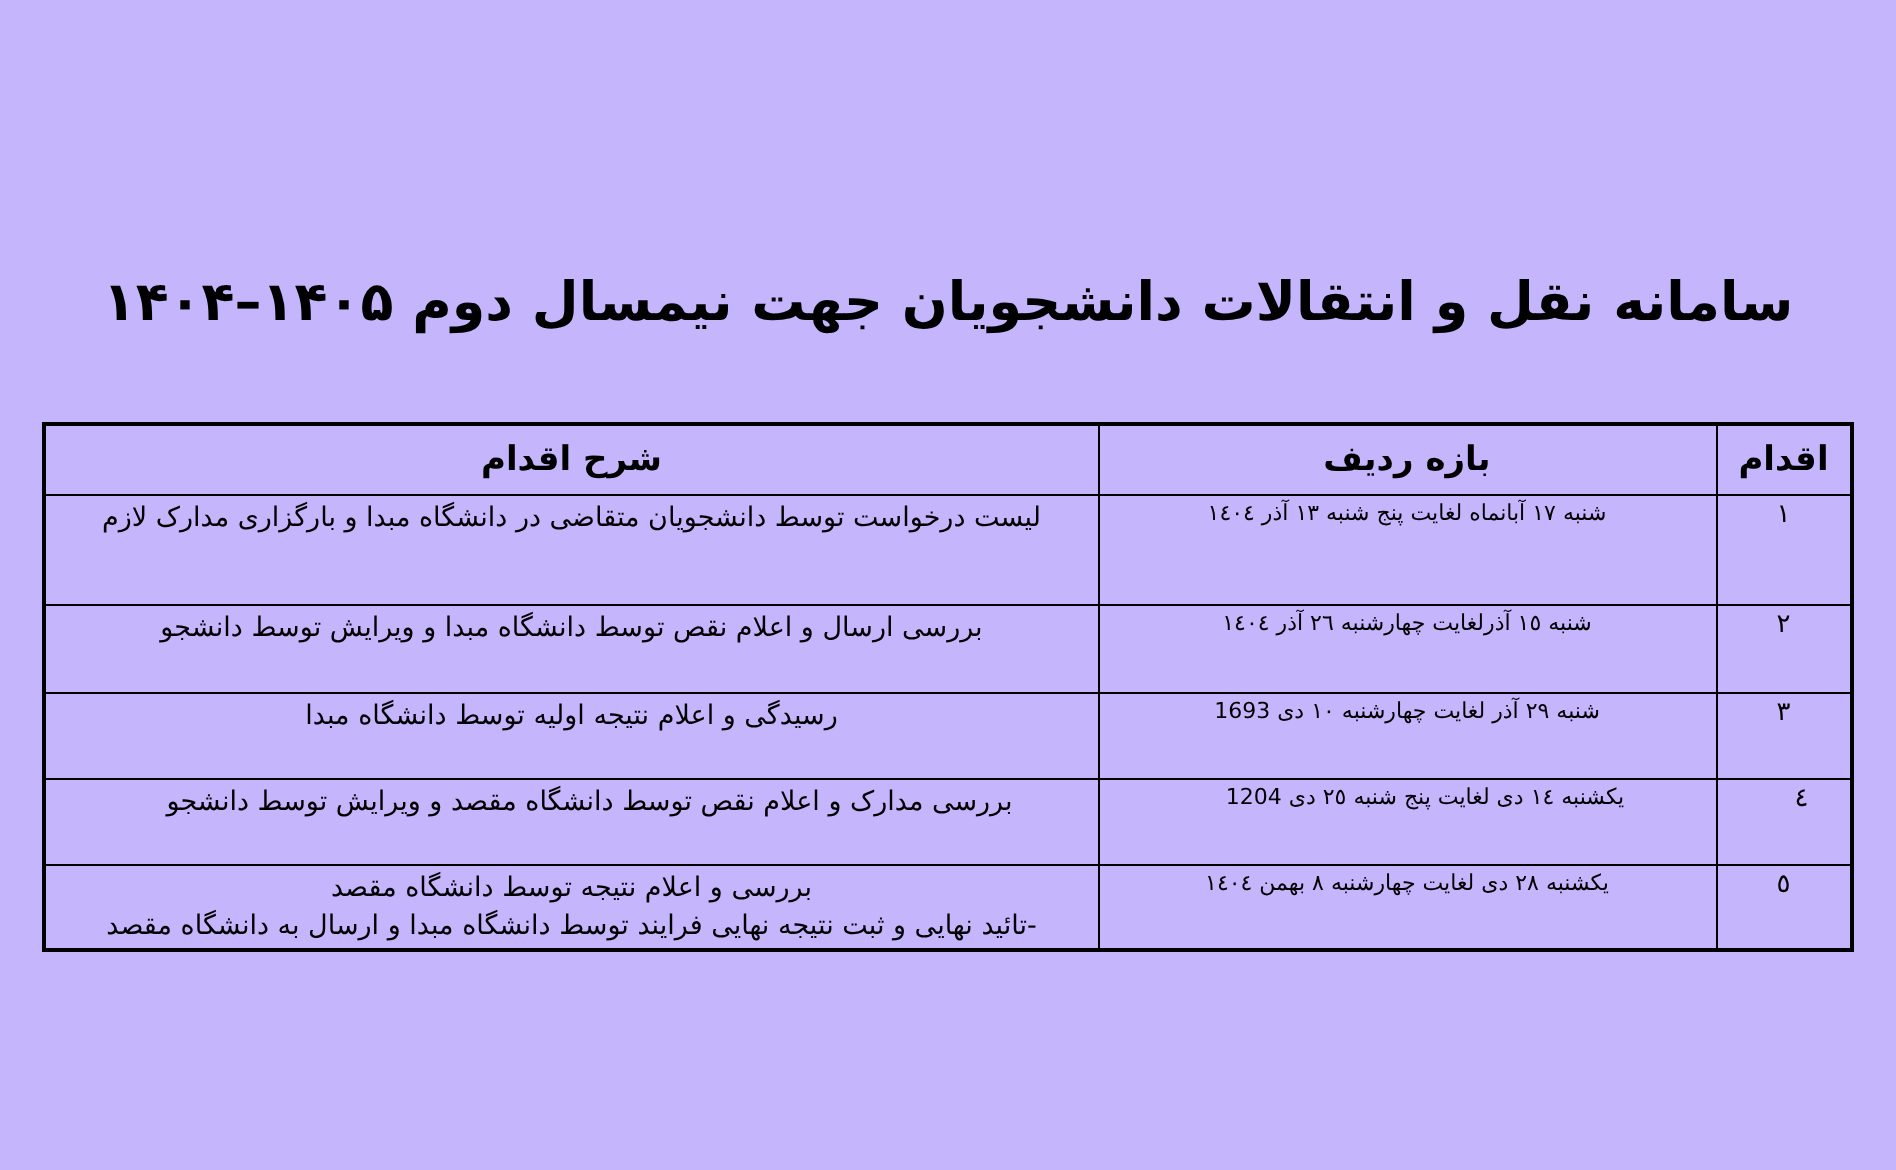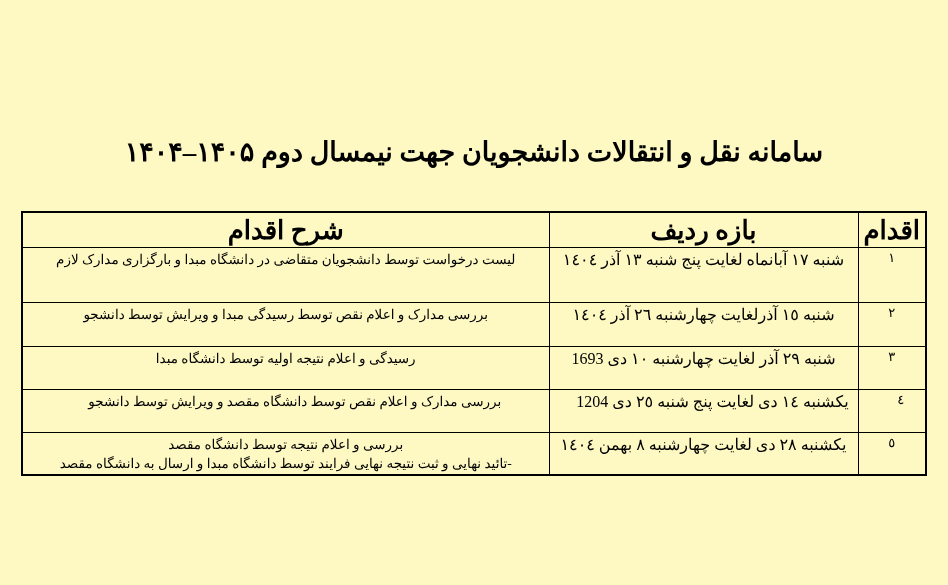--- a/index.html
+++ b/index.html
@@ -1,21 +1,21 @@
 <!DOCTYPE html>
 <html lang="fa" dir="rtl"><head>
 <meta charset="utf-8">
 <style>
   html,body{margin:0;padding:0;}
   body{
     width:948px;height:585px;position:relative;overflow:hidden;
     background:#ffffff;color:#000000;
     font-family:"DejaVu Sans","Liberation Sans",sans-serif;
   }
-  .page{position:absolute;inset:0;background:#fef9c3;font-family:Liberation Serif, serif;}
+  .page{position:absolute;inset:0;background:#c4b5fd;}
   .doc-title{
     position:absolute;top:136px;right:0;left:0;
     text-align:center;
     font-size:27px;font-weight:800;
     letter-spacing:0px;
     color:#000000;
     direction:rtl;
   }
   table.schedule{
     position:absolute;top:211px;right:21px;
@@ -26,27 +26,27 @@
     border:2px solid #000000;
   }
   table.schedule th, table.schedule td{
     border:1px solid #000000;
     padding:2px 3px 0 3px;
     vertical-align:top;
     text-align:center;
     overflow:hidden;
   }
   table.schedule th{
-    font-size:26px;font-weight:800;
+    font-size:17px;font-weight:800;
     height:34px;
     vertical-align:middle;
     padding-top:0;
   }
   td.cell-no{font-size:13px;padding-top:5px;}
-  td.cell-period{font-size:16px;padding-top:4px;white-space:nowrap;}
+  td.cell-period{font-size:11px;padding-top:4px;white-space:nowrap;}
   td.cell-action{font-size:13.5px;padding-top:4px;white-space:pre-line;line-height:19px;}
   tr.row-1 td{height:52px;}
   tr.row-2 td{height:41px;}
   tr.row-3 td{height:40px;margin-left:40px;}
   tr.row-4 td{height:40px;padding-left:21px;}
   tr.row-5 td{height:39px;}
 </style>
 </head>
 <body>
 
@@ -69,21 +69,21 @@
     </thead>
     <tbody>
       <tr class="row-1">
         <td class="cell-no">١</td>
         <td class="cell-period">شنبه ١٧ آبانماه لغایت پنج شنبه ١٣ آذر ١٤٠٤</td>
         <td class="cell-action">لیست درخواست توسط دانشجویان متقاضی در دانشگاه مبدا و بارگزاری مدارک لازم</td>
       </tr>
       <tr class="row-2">
         <td class="cell-no">٢</td>
         <td class="cell-period">شنبه ١٥ آذرلغایت چهارشنبه ٢٦ آذر ١٤٠٤</td>
-        <td class="cell-action">بررسی مدارک و اعلام نقص توسط رسیدگی مبدا و ویرایش توسط دانشجو</td>
+        <td class="cell-action">بررسی ارسال و اعلام نقص توسط دانشگاه مبدا و ویرایش توسط دانشجو</td>
       </tr>
       <tr class="row-3">
         <td class="cell-no">٣</td>
         <td class="cell-period">شنبه ٢٩ آذر لغایت چهارشنبه ١٠ دی 1693</td>
         <td class="cell-action">رسیدگی و اعلام نتیجه اولیه توسط دانشگاه مبدا</td>
       </tr>
       <tr class="row-4">
         <td class="cell-no">٤</td>
         <td class="cell-period">یکشنبه ١٤ دی لغایت پنج شنبه ٢٥ دی 1204</td>
         <td class="cell-action">بررسی مدارک و اعلام نقص توسط دانشگاه مقصد و ویرایش توسط دانشجو</td>

